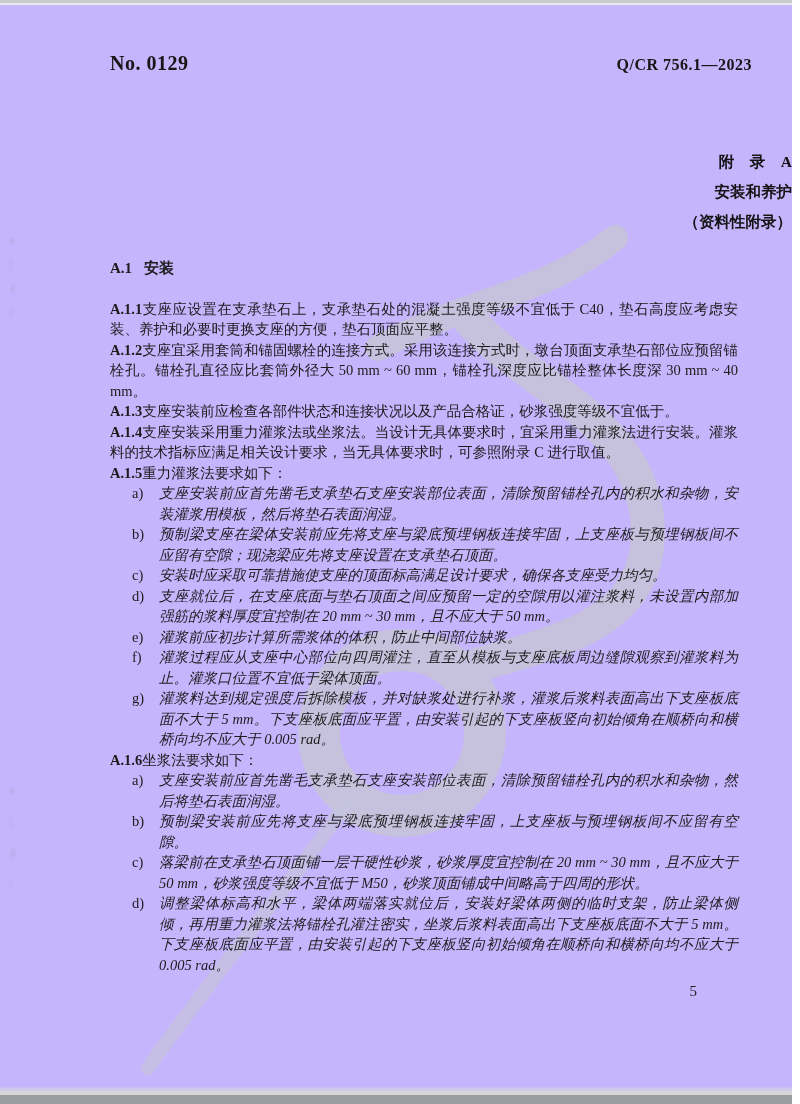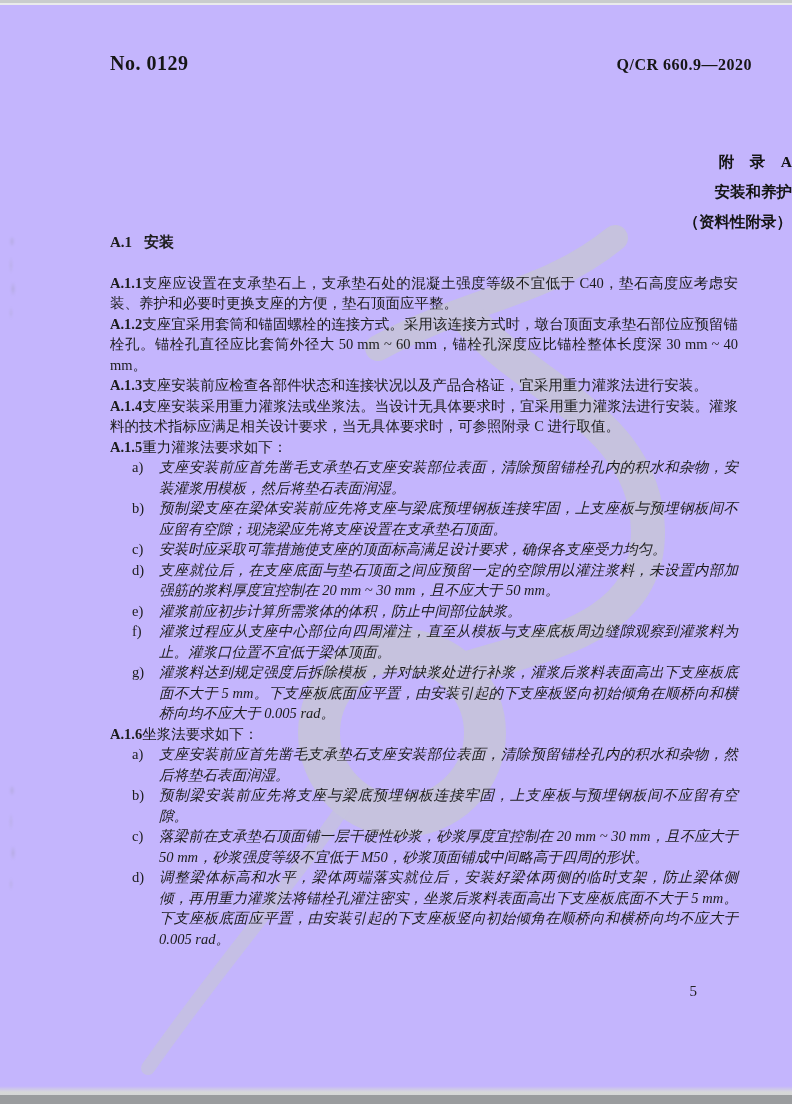--- a/index.html
+++ b/index.html
@@ -41,21 +41,21 @@
   .doc-number{font-size:20px;letter-spacing:.5px;}
   .standard-code{font-size:16px;letter-spacing:.5px;}
 
   .titleblock{
     position:absolute;top:147px;left:0;width:100%;
     text-align:right;font-weight:bold;font-size:15.5px;line-height:30px;
     color:#141414;z-index:2;
   }
 
   .content{
-    position:absolute;top:232px;left:110px;width:628px;
+    position:absolute;top:258px;left:110px;width:628px;
     font-size:14.5px;line-height:20.5px;text-align:justify;z-index:2;
   }
   .section-heading{font-weight:bold;font-size:15px;margin:0 0 20px 0;}
   .section-heading .snum{margin-right:12px;}
   .para{margin:0;}
   .plabel{font-weight:bold;white-space:nowrap;}
   .item{display:flex;padding-left:22px;}
   .ilabel{flex:0 0 27px;}
   .itext{flex:1;text-align:justify;font-style:italic;}
 
@@ -78,40 +78,40 @@
       <circle cx="402" cy="733" r="83" stroke-width="42"></circle>
       <path d="M 345 805 C 295 880, 220 965, 148 1068" stroke-width="14" opacity="0.8"></path>
     </g>
   </svg>
 
   <div class="smudge s1"></div>
   <div class="smudge s2"></div>
 
   <div class="header">
     <span class="doc-number">No. 0129</span>
-    <span class="standard-code">Q/CR 660.9—2020</span>
+    <span class="standard-code">Q/CR 756.1—2023</span>
   </div>
 
   <div class="titleblock">
     <div>附　录　A</div>
     <div>安装和养护</div>
     <div>（资料性附录）</div>
   </div>
 
   <div class="content">
 
     <div class="section-heading">
       <span class="snum">A.1</span><span>安装</span>
     </div>
 
     <p class="para"><span class="plabel">A.1.1</span><span>支座应设置在支承垫石上，支承垫石处的混凝土强度等级不宜低于 C40，垫石高度应考虑安装、养护和必要时更换支座的方便，垫石顶面应平整。</span></p>
 
     <p class="para"><span class="plabel">A.1.2</span><span>支座宜采用套筒和锚固螺栓的连接方式。采用该连接方式时，墩台顶面支承垫石部位应预留锚栓孔。锚栓孔直径应比套筒外径大 50 mm ~ 60 mm，锚栓孔深度应比锚栓整体长度深 30 mm ~ 40 mm。</span></p>
 
-    <p class="para"><span class="plabel">A.1.3</span><span>支座安装前应检查各部件状态和连接状况以及产品合格证，宜采用重力灌浆法进行安装。</span></p>
+    <p class="para"><span class="plabel">A.1.3</span><span>支座安装前应检查各部件状态和连接状况以及产品合格证，砂浆强度等级不宜低于。</span></p>
 
     <p class="para"><span class="plabel">A.1.4</span><span>支座安装采用重力灌浆法或坐浆法。当设计无具体要求时，宜采用重力灌浆法进行安装。灌浆料的技术指标应满足相关设计要求，当无具体要求时，可参照附录 C 进行取值。</span></p>
 
     <p class="para"><span class="plabel">A.1.5</span><span>重力灌浆法要求如下：</span></p>
 
     <div class="item">
       <span class="ilabel">a)</span>
       <span class="itext">支座安装前应首先凿毛支承垫石支座安装部位表面，清除预留锚栓孔内的积水和杂物，安装灌浆用模板，然后将垫石表面润湿。</span>
     </div>
     <div class="item">

